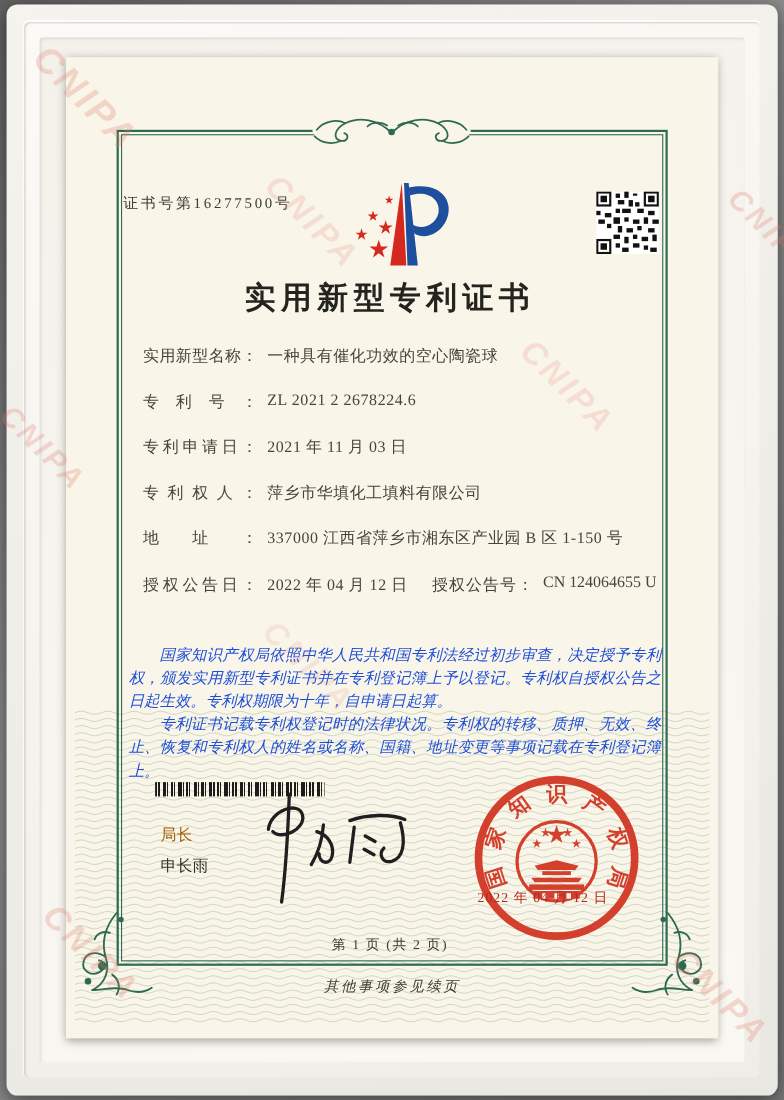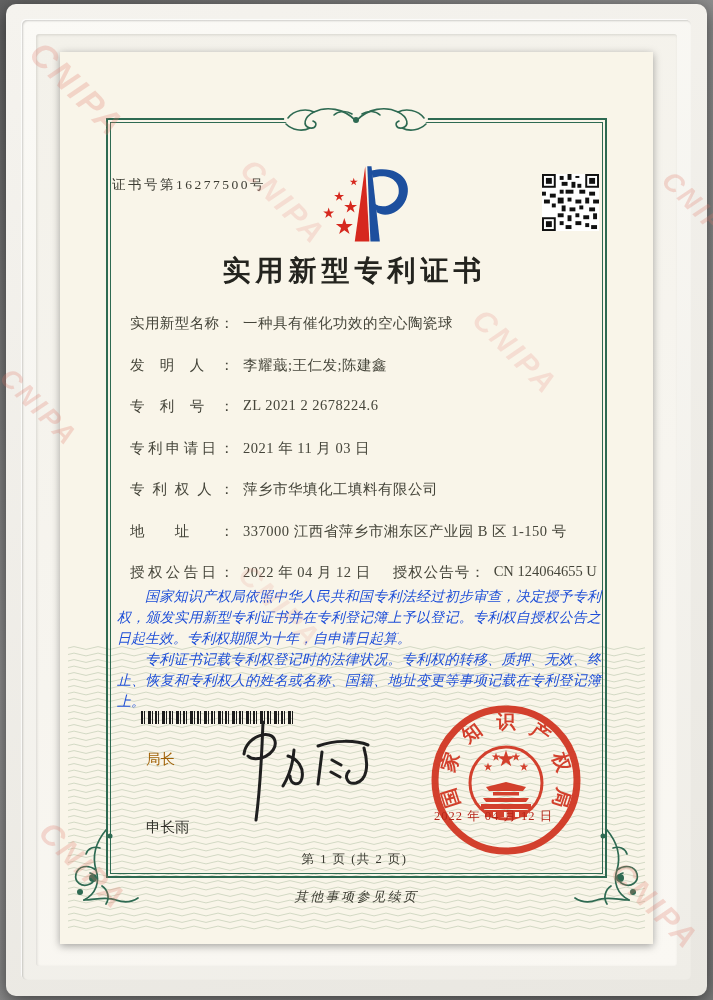--- a/index.html
+++ b/index.html
@@ -43,21 +43,21 @@
   .paras{position:absolute;left:57px;top:534px;width:484px;font-size:14px;line-height:21px;
          font-style:italic;color:#1d4ed8;text-align:justify;}
   .paras p{margin:0;text-indent:2em;}
   .barcode{position:absolute;left:81px;top:659px;width:154px;height:13px;
          background:repeating-linear-gradient(90deg,
            #1c1c1c 0px,#1c1c1c 2px,rgba(0,0,0,0) 2px,rgba(0,0,0,0) 3px,
            #1c1c1c 3px,#1c1c1c 4px,rgba(0,0,0,0) 4px,rgba(0,0,0,0) 7px,
            #1c1c1c 7px,#1c1c1c 10px,rgba(0,0,0,0) 10px,rgba(0,0,0,0) 11px,
            #1c1c1c 11px,#1c1c1c 12px,rgba(0,0,0,0) 12px,rgba(0,0,0,0) 14px);}
   .sig-title{position:absolute;left:86px;top:698px;font-size:14.5px;font-family:"Liberation Sans",sans-serif;color:#a16207;}
-  .sig-name{position:absolute;left:86px;top:726px;font-size:14.5px;font-family:"Liberation Sans",sans-serif;color:#33332c;margin-top:40px;}
+  .sig-name{position:absolute;left:86px;top:726px;font-size:14.5px;font-family:"Liberation Sans",sans-serif;color:#33332c;}
   .signature{position:absolute;left:158px;top:662px;width:170px;height:116px;}
   .seal{position:absolute;left:368px;top:650px;width:156px;height:156px;opacity:.93;}
   .seal-date{position:absolute;left:374px;top:756px;width:180px;font-size:12.5px;letter-spacing:1px;
          color:#b5271a;z-index:4;}
   .page-info{position:absolute;left:46px;top:799px;width:497px;text-align:center;
          font-size:12.5px;letter-spacing:1.5px;color:#3a3a31;}
   .footer-note{position:absolute;left:0;top:836px;width:593px;text-align:center;
          font-size:13px;letter-spacing:2.5px;font-style:italic;color:#3c3c32;}
   
   .wm{position:absolute;z-index:5;font-family:"Liberation Sans",sans-serif;font-weight:700;
@@ -188,24 +188,20 @@
       </svg>
 
       <div class="title">实用新型专利证书</div>
 
       <div class="fields">
         <div class="frow">
           <span class="flabel">实用新型名称：</span>
           <span class="fvalue">一种具有催化功效的空心陶瓷球</span>
         </div>
         <div class="frow">
-          <span class="flabel">发明人：</span>
-          <span class="fvalue">李耀蕺;王仁发;陈建鑫</span>
-        </div>
-        <div class="frow">
           <span class="flabel">专利号：</span>
           <span class="fvalue">ZL 2021 2 2678224.6</span>
         </div>
         <div class="frow">
           <span class="flabel">专利申请日：</span>
           <span class="fvalue">2021 年 11 月 03 日</span>
         </div>
         <div class="frow">
           <span class="flabel">专利权人：</span>
           <span class="fvalue">萍乡市华填化工填料有限公司</span>

